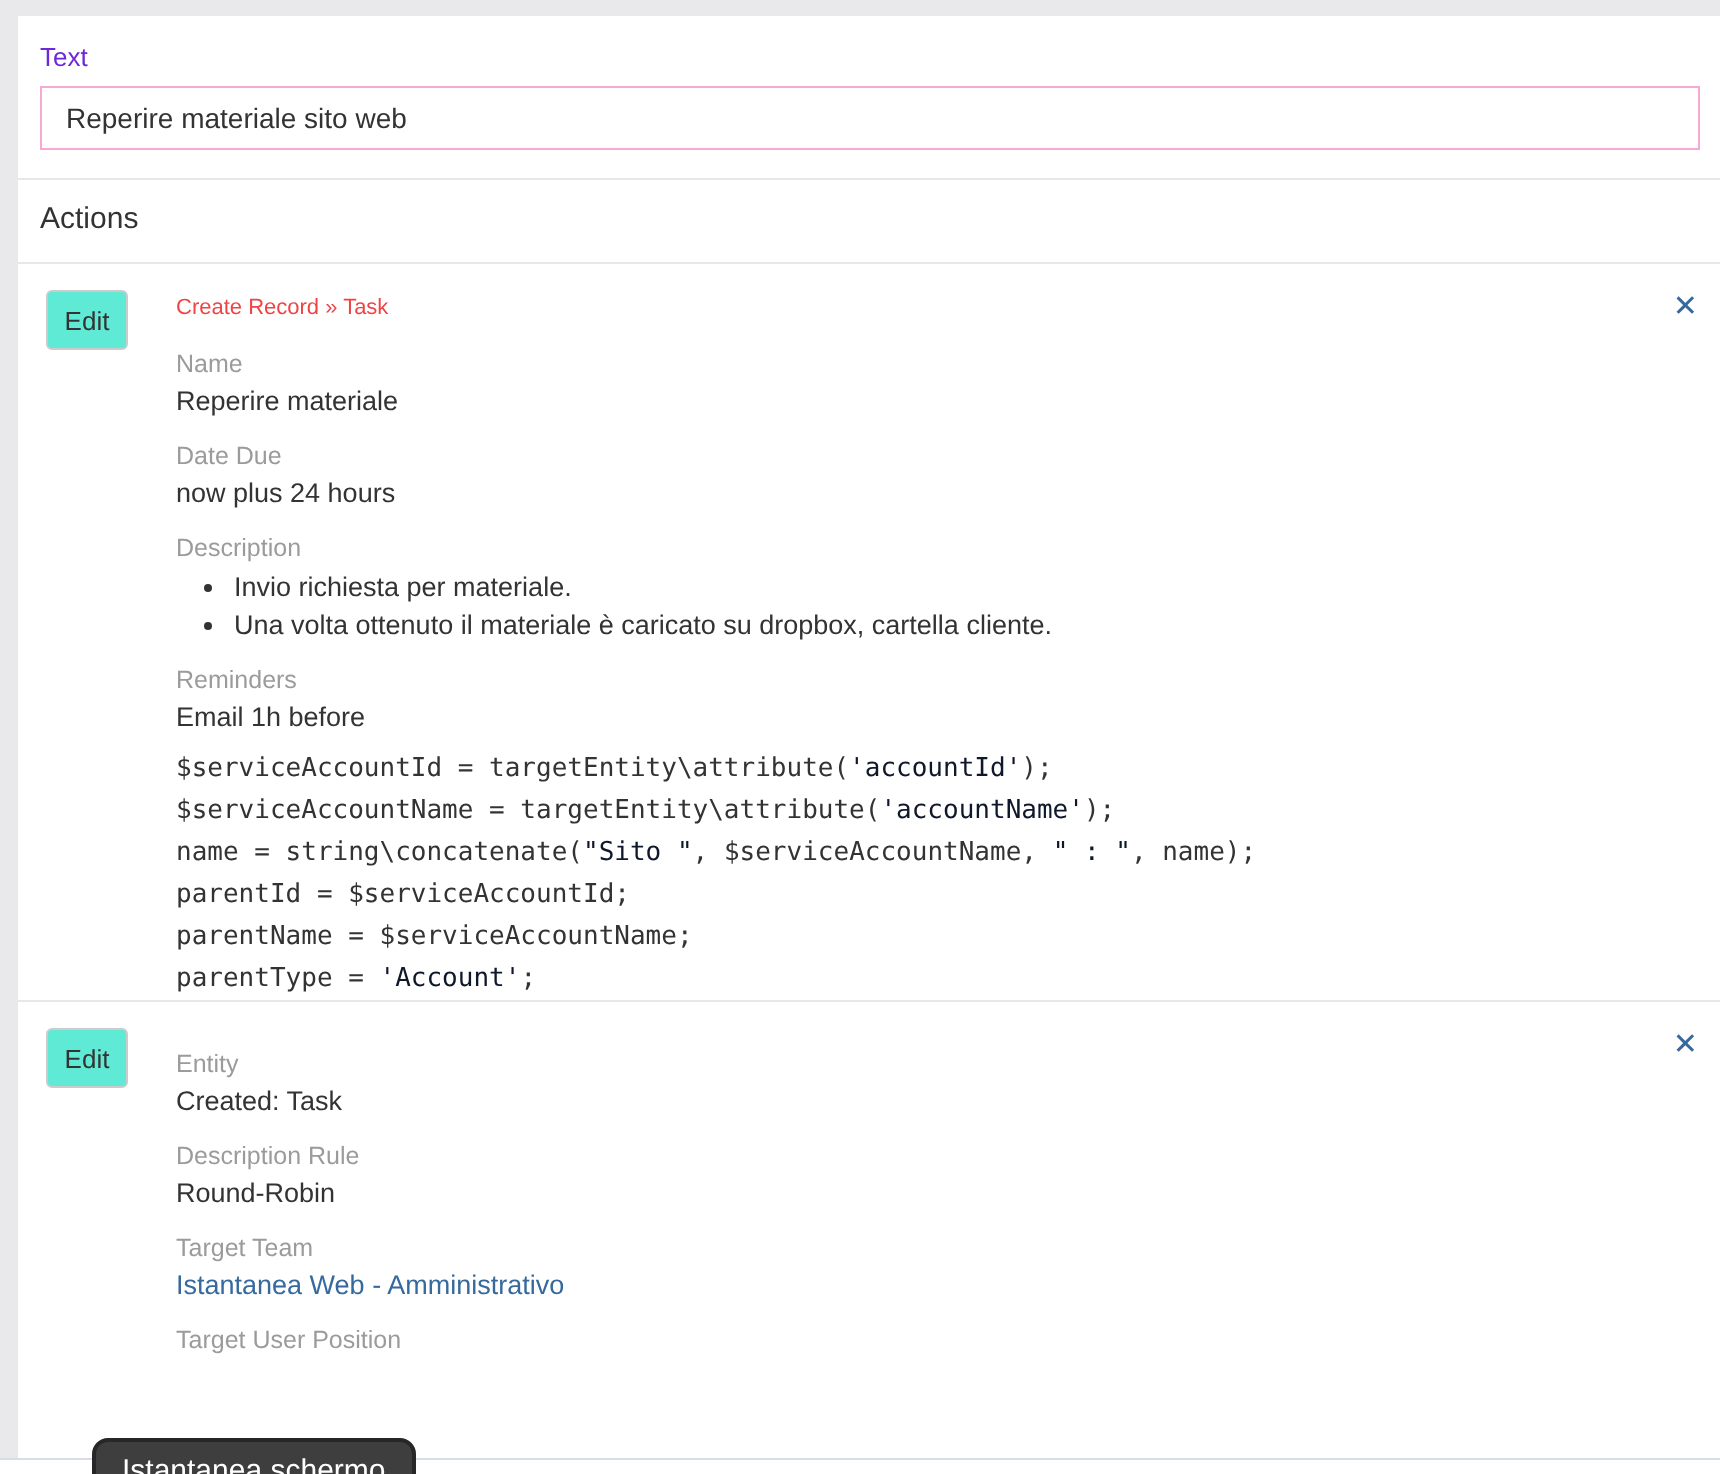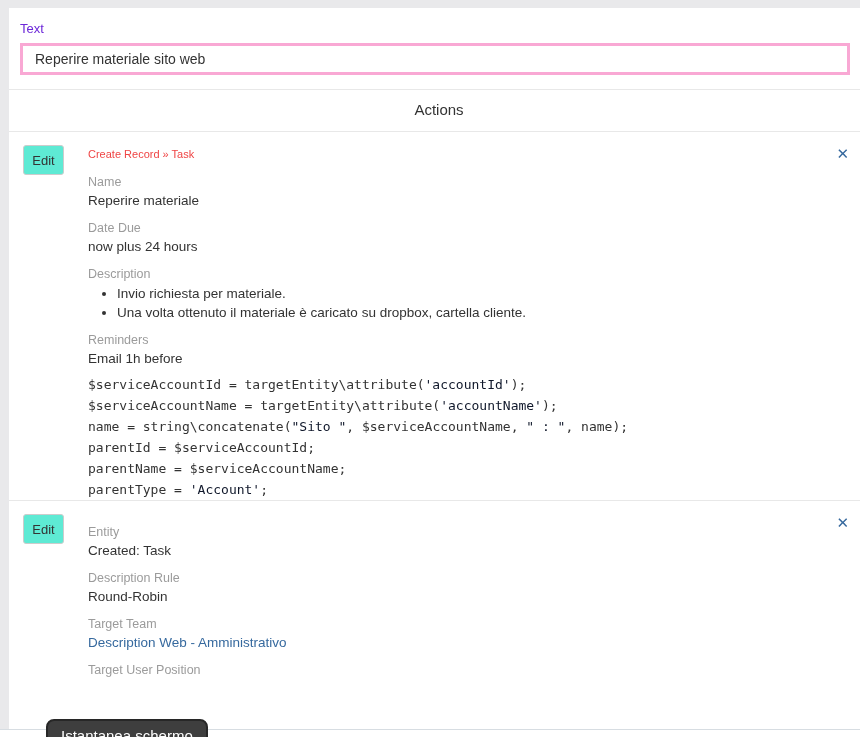--- a/index.html
+++ b/index.html
@@ -31,38 +31,37 @@
   
   .text-section { padding: 13px 0 0 11px; }
   .field-label {
     font-size: 13px; color: #6d28d9; line-height: 16px;
   }
   .text-input {
     display: block;
     margin-top: 6px;
     width: 830px; height: 32px;
     box-sizing: border-box;
-    border: 3px solid #f9a8d4;
+    border: 1px solid #f9a8d4;
     border-radius: 0;
     background: #fff;
     padding: 6px 12px;
     font-family: "Liberation Sans", "DejaVu Sans", sans-serif;
     font-size: 14px;
     color: #333333;
     outline: none;
   }
   .divider { border: none; border-top: 1px solid #e8e8e8; margin: 0; }
   .divider-1 { margin-top: 14px; }
   
   .actions-header {
     padding: 9px 2px 10px 11px;
     font-size: 15px;
     color: #333333;
     line-height: 22px;
-    text-align: center;
   }
   
   #cards { border-top: 1px solid #e8e8e8; }
   .action-card {
     position: relative;
     padding: 13px 30px 0 79px;
     box-sizing: border-box;
   }
   .action-card + .action-card { border-top: 1px solid #e8e8e8; }
   .edit-btn {
@@ -194,21 +193,21 @@
           <div class="cell">
             <div class="cell-label">Entity</div>
             <div class="cell-value">Created: Task</div>
           </div>
           <div class="cell">
             <div class="cell-label">Description Rule</div>
             <div class="cell-value">Round-Robin</div>
           </div>
           <div class="cell">
             <div class="cell-label">Target Team</div>
-            <div class="cell-value link">Description Web - Amministrativo</div>
+            <div class="cell-value link">Istantanea Web - Amministrativo</div>
           </div>
           <div class="cell">
             <div class="cell-label">Target User Position</div>
           </div>
         </div>
   </div>
 </div>
 
 </div>
 

